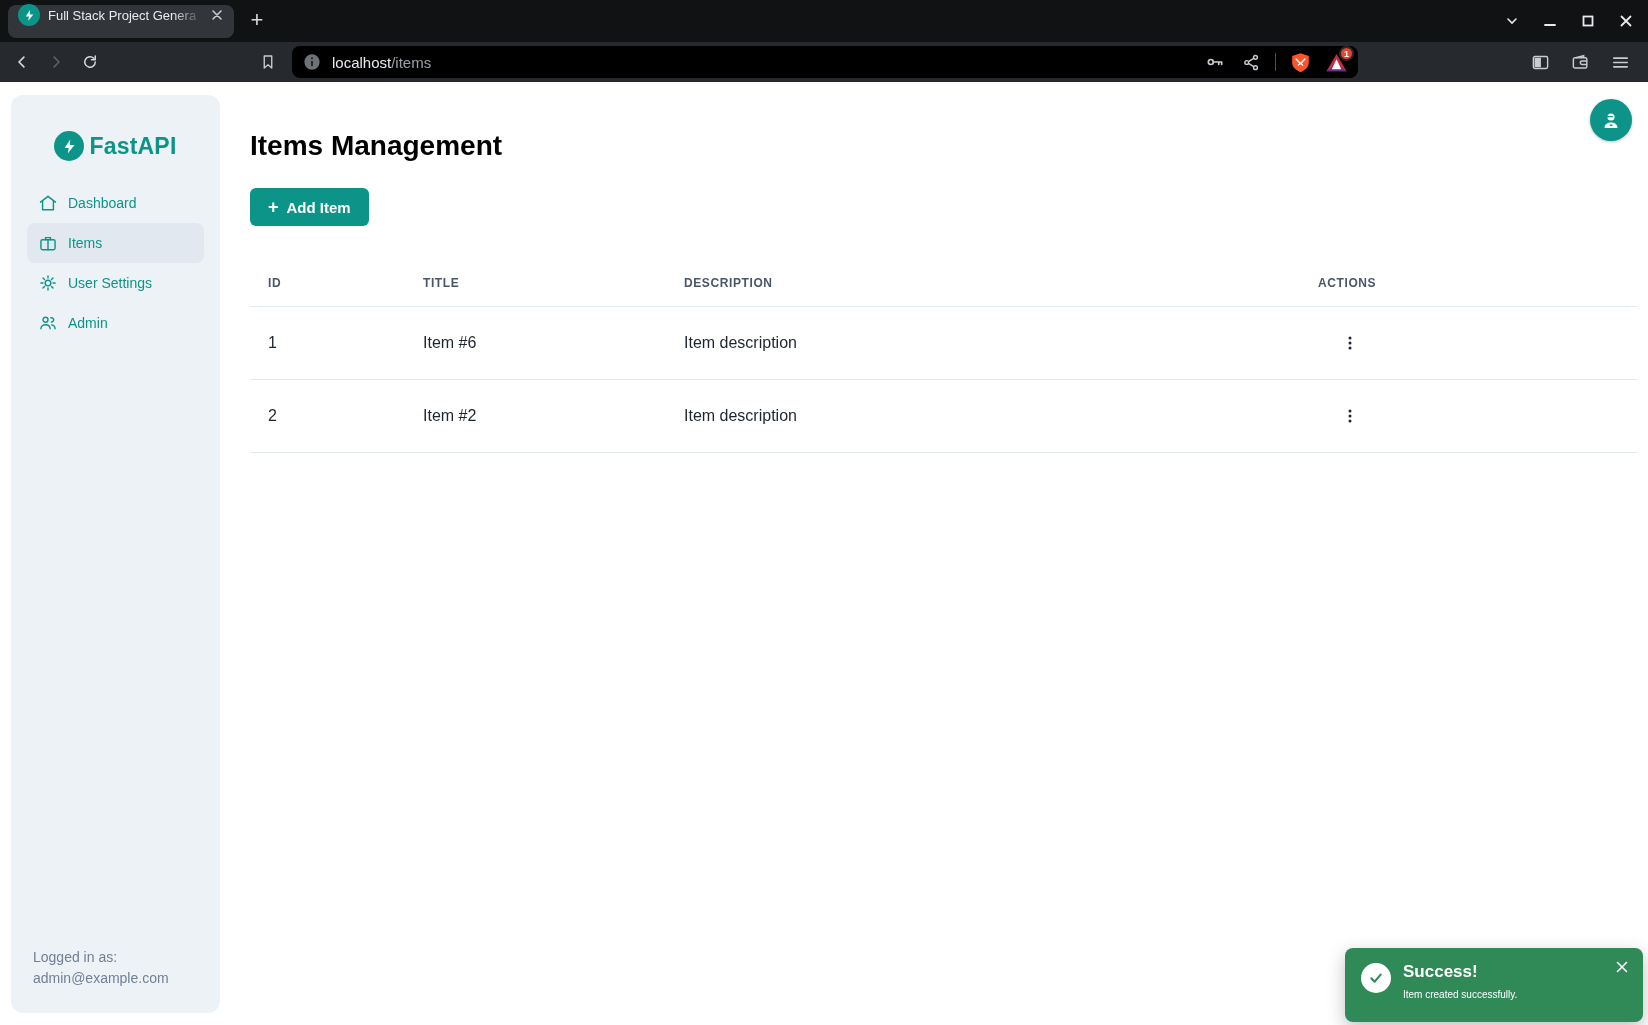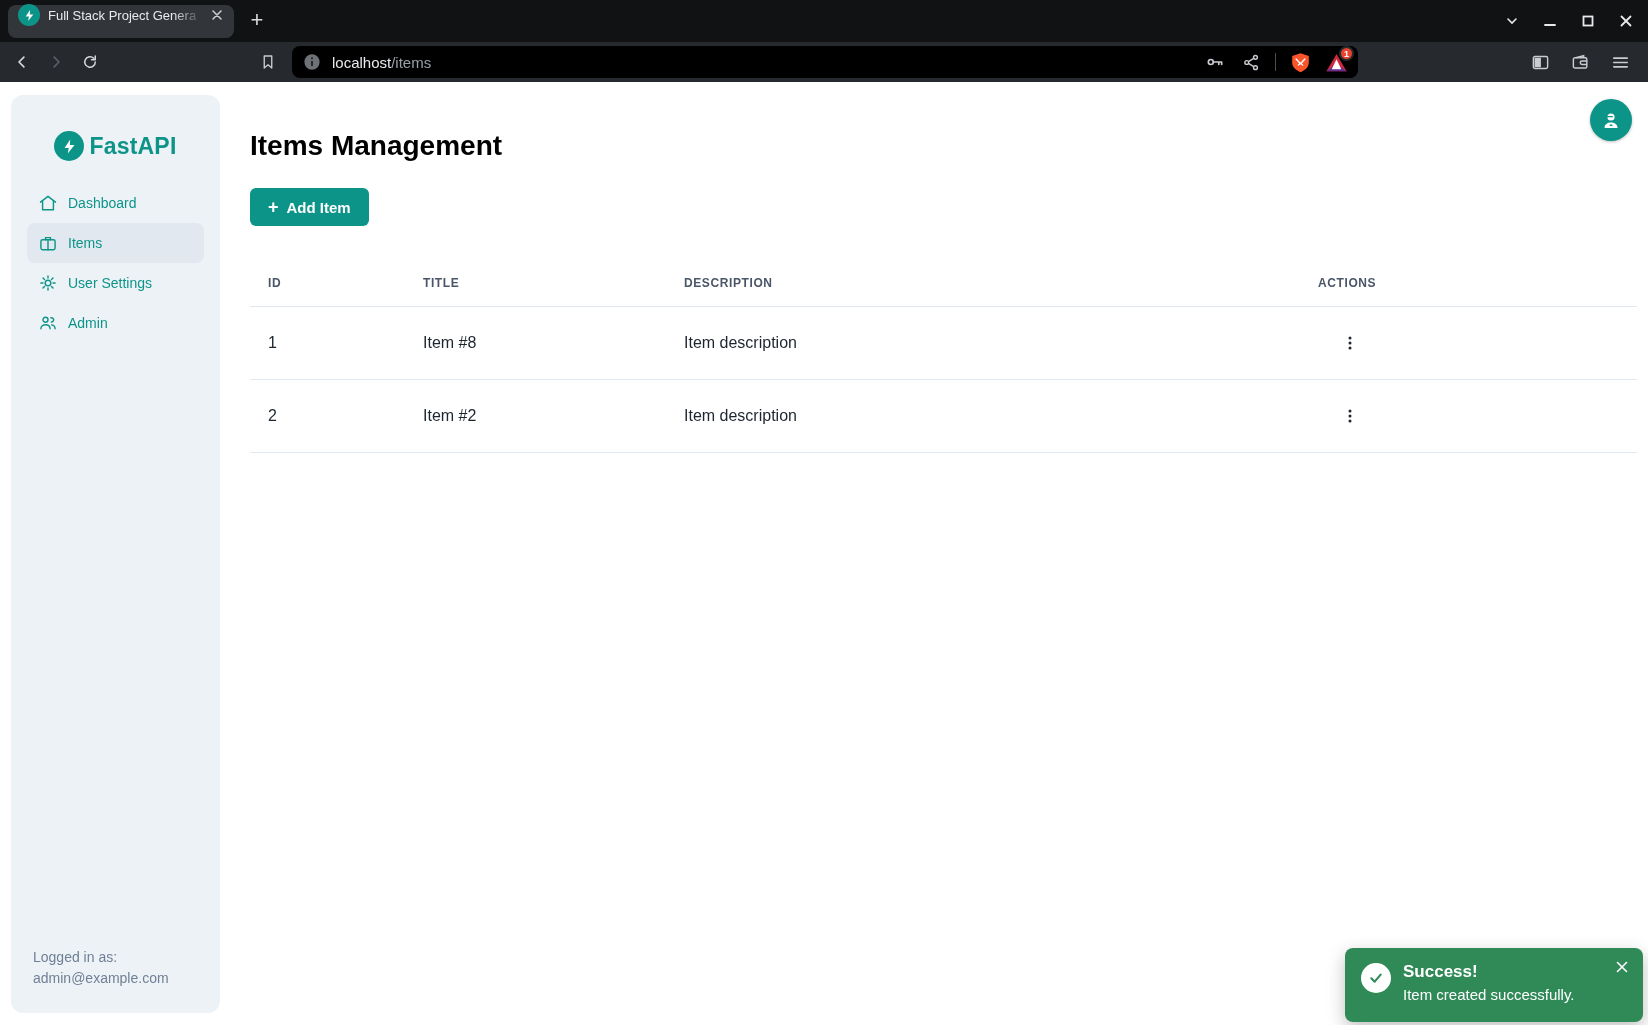--- a/index.html
+++ b/index.html
@@ -88,21 +88,21 @@
                 border-radius:50%; background:#0d9488; display:flex; align-items:center;
                 justify-content:center; cursor:pointer; box-shadow:0 1px 3px rgba(0,0,0,.25); }
 
   .toast { position:absolute; left:1345px; top:866px; width:298px; height:74px;
            background:#2f8a58; border-radius:8px; box-shadow:0 6px 18px rgba(0,0,0,.25);
            color:#fff; padding:12px 14px 12px 16px; display:flex; }
   .toast-check { width:30px; height:30px; border-radius:50%; background:#fff; flex:none;
                  display:flex; align-items:center; justify-content:center; margin-top:3px; }
   .toast-body { margin-left:12px; }
   .toast-title { font-size:17px; font-weight:bold; line-height:24px; }
-  .toast-msg { font-size:15px; line-height:22px; }
+  .toast-msg { font-size:10px; line-height:22px; }
   .toast-close { position:absolute; top:10px; right:12px; width:18px; height:18px;
                  display:flex; align-items:center; justify-content:center; cursor:pointer; }
 </style>
 </head>
 <body>
 
 <div class="tabstrip">
   <div class="tab">
     <span class="favicon">
       <svg width="13" height="13" viewBox="0 0 24 24">
@@ -300,21 +300,21 @@
         <tr>
           <th>ID</th>
           <th>TITLE</th>
           <th>DESCRIPTION</th>
           <th>ACTIONS</th>
         </tr>
       </thead>
       <tbody>
         <tr>
           <td>1</td>
-          <td>Item #8</td>
+          <td>Item #6</td>
           <td>Item description</td>
           <td>
             <button class="kebab">
               <svg width="16" height="16" viewBox="0 0 16 16">
                   <circle cx="8" cy="3" r="1.5" fill="#1d2530"></circle>
                   <circle cx="8" cy="8" r="1.5" fill="#1d2530"></circle>
                   <circle cx="8" cy="13" r="1.5" fill="#1d2530"></circle>
                 </svg>
             </button>
           </td>

